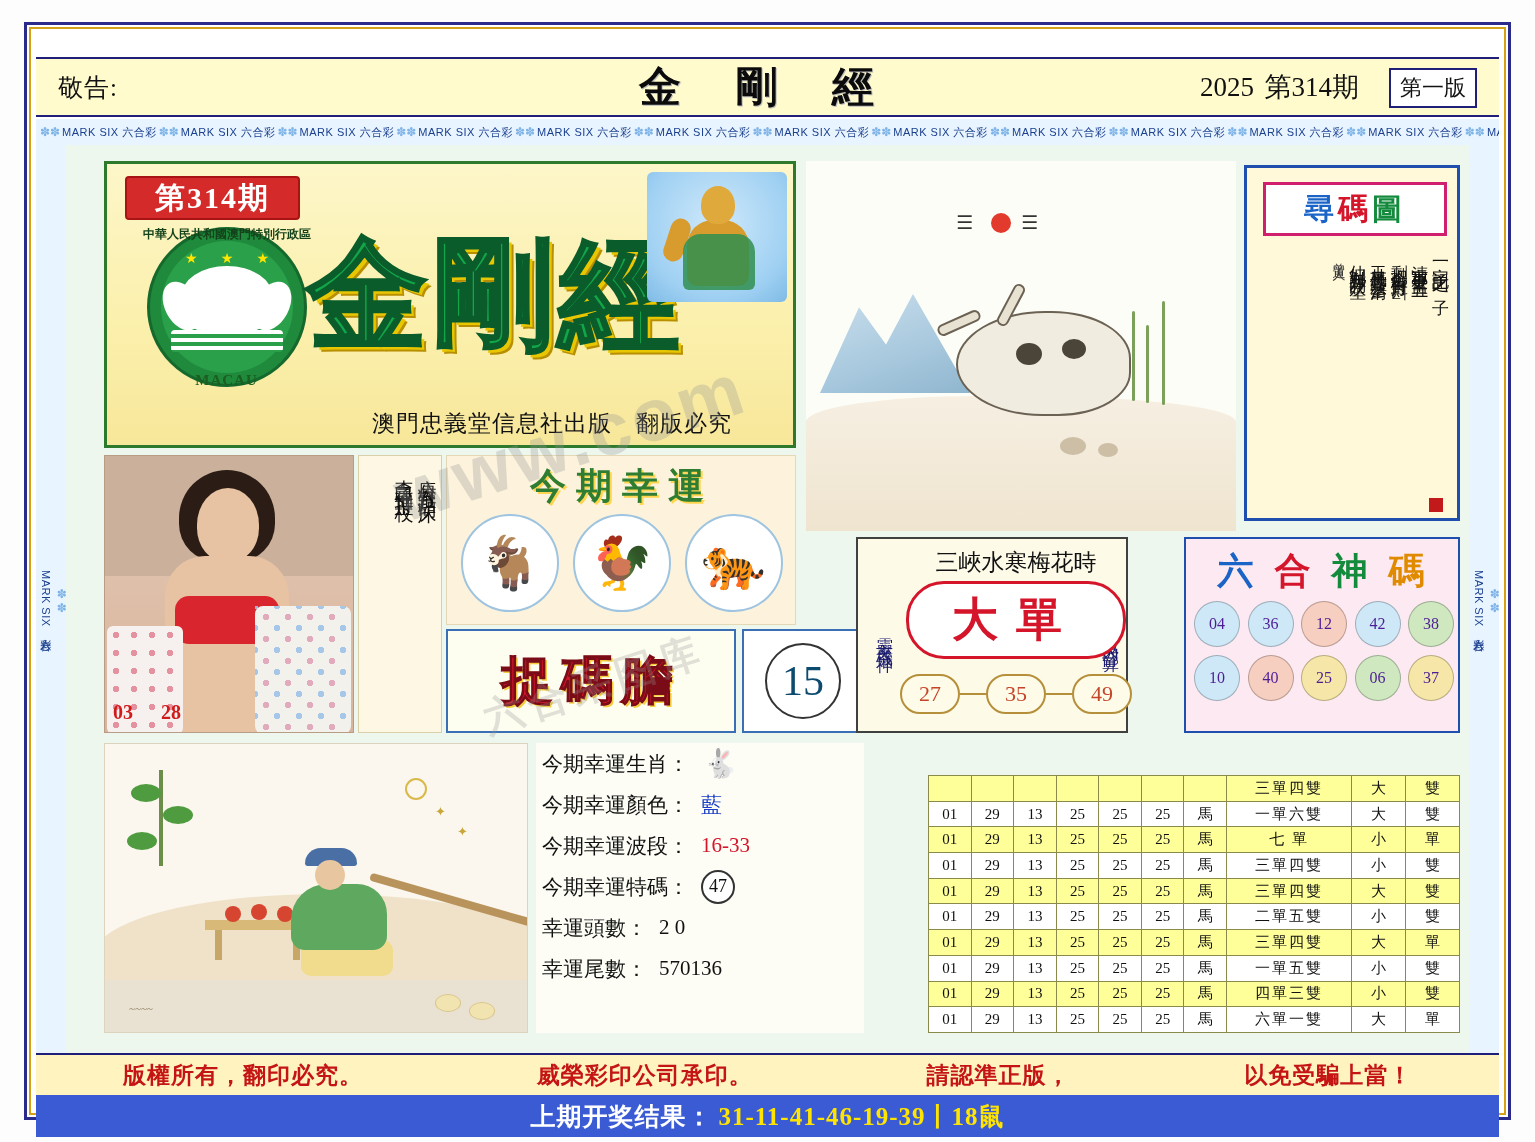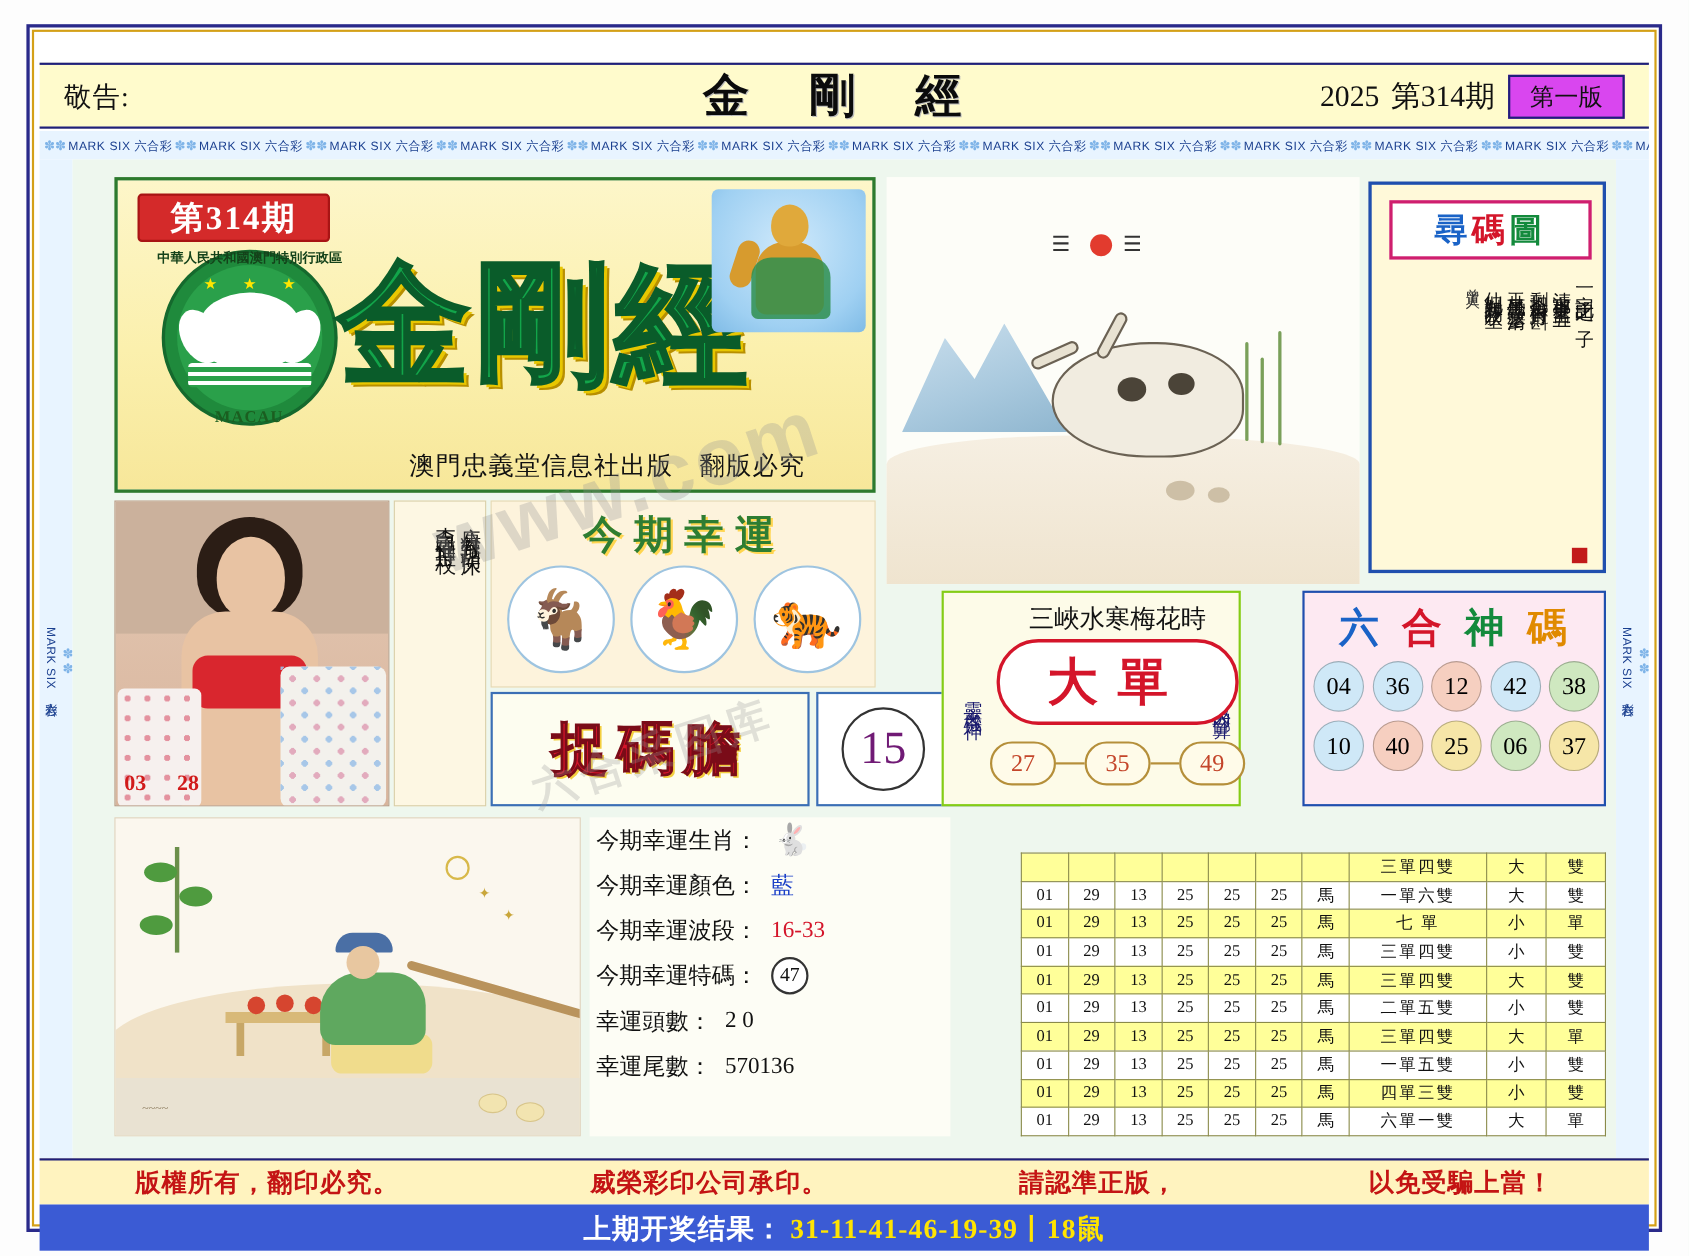--- a/index.html
+++ b/index.html
@@ -38,23 +38,23 @@
     font-size: 42px; font-weight: bold; color: #0b0b0b; letter-spacing: 22px;
     text-shadow: 1px 1px 0 #bbb;
   }
   .titlebar .year {
     position: absolute; right: 245px; font-size: 27px; color: #111;
   }
   .titlebar .issue {
     position: absolute; right: 140px; font-size: 27px; color: #111;
   }
   .titlebar .edition {
-    position: absolute; right: 22px; top: 9px; width: 106px; height: 40px;
+    position: absolute; right: 22px; top: 9px; width: 88px; height: 40px;
     border: 2px solid #1f1f7a; display: flex; align-items: center; justify-content: center;
-    font-size: 22px; color: #111; background: #d946ef;
+    font-size: 22px; color: #111; background: #ffffff;
   }
   
   .strip {
     position: absolute; background: #e8f4ff;
     color: #1a3f8f; font-size: 11px; font-family: "Liberation Sans", sans-serif;
     overflow: hidden; white-space: nowrap;
   }
   .strip-top {
     left: 36px; top: 119px; width: 1463px; height: 26px;
     display: flex; align-items: center; justify-content: space-between; padding: 0 4px;
@@ -254,26 +254,26 @@
     text-shadow: 2px 2px 0 #f3cf3f;
   }
   .numbox {
     position: absolute; left: 676px; top: 484px; width: 240px; height: 104px;
     background: #ffffff; border: 2px solid #3b6fb5;
     display: flex; align-items: center; justify-content: space-around;
   }
   .numcircle {
     width: 76px; height: 76px; border-radius: 50%; border: 2px solid #333;
     display: flex; align-items: center; justify-content: center;
-    font-size: 42px; color: #701a75; background: #ffffff;
+    font-size: 42px; color: #0c4a6e; background: #ffffff;
   }
   
   .oracle {
     position: absolute; left: 790px; top: 392px; width: 272px; height: 196px;
-    background: #fdfbe8; border: 2px solid #84cc16;
+    background: #fdfbe8; border: 2px solid #404040;
   }
   .oracle-left, .oracle-right {
     position: absolute; top: 6px; width: 34px; height: 182px;
     writing-mode: vertical-rl; text-orientation: upright;
     font-size: 17px; letter-spacing: 6px; color: #1a1a6e; text-align: center;
   }
   .oracle-left { left: 4px; }
   .oracle-right { right: 4px; }
   .oracle-head {
     position: absolute; left: 44px; top: 8px; width: 228px; text-align: center;
@@ -306,21 +306,21 @@
   }
   .liuhe-title .a { color: #1a63c7; }
   .liuhe-title .b { color: #d4152a; }
   .liuhe-title .c { color: #138a3c; }
   .liuhe-title .d { color: #e08a00; }
   .ball-rows { position: absolute; left: 8px; top: 62px; width: 260px; }
   .ball-row { display: flex; justify-content: space-between; margin-bottom: 8px; }
   .ball {
     width: 46px; height: 46px; border-radius: 50%;
     display: flex; align-items: center; justify-content: center;
-    font-size: 22px; color: #000000; border: 1px solid rgba(0,0,0,.25); text-align: center;
+    font-size: 16px; color: #4c1d95; border: 1px solid rgba(0,0,0,.25); text-align: center;
   }
   
   .illus {
     position: absolute; left: 38px; top: 598px; width: 424px; height: 290px;
     background: #fbf7ee; border: 1px solid #ded3bd; overflow: hidden;
   }
   .il-ground {
     position: absolute; left: -10px; top: 150px; width: 460px; height: 160px;
     background: #f0e2c8; border-radius: 50% 50% 0 0 / 60px 60px 0 0;
   }

